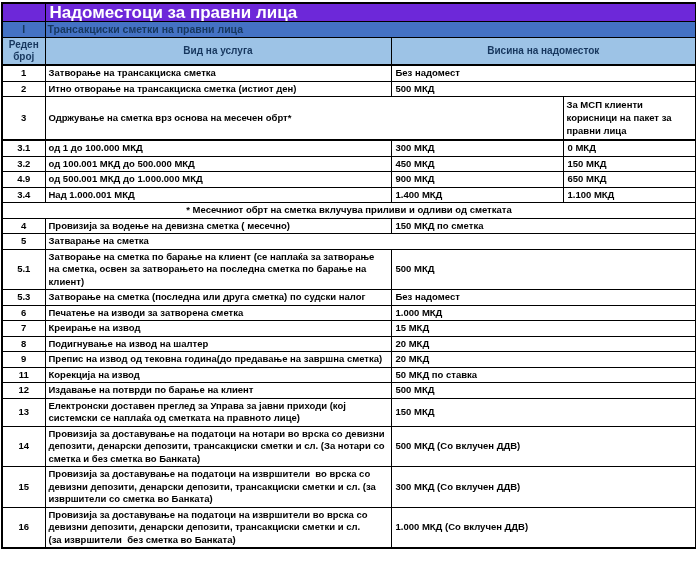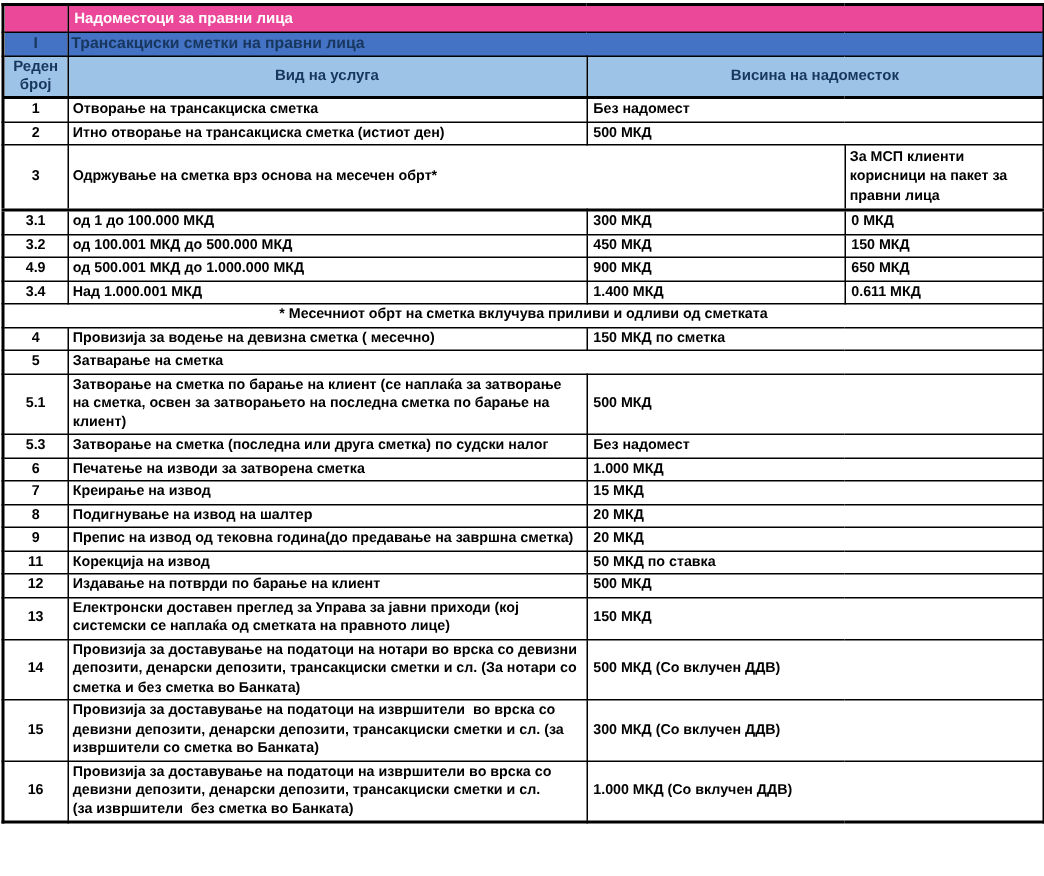--- a/index.html
+++ b/index.html
@@ -16,21 +16,21 @@
   col.c-desc{width:346px}
   col.c-fee1{width:172px}
   col.c-fee2{width:133px}
   td{
     border:1px solid #000;
     font-weight:700;font-size:9.5px;line-height:12.5px;color:#000;
     overflow:hidden;vertical-align:middle;padding:1px 2px;
     font-family:"Liberation Sans",sans-serif;
   }
   tr.title-row td{
-    background:#ec4899;color:#ffffff;font-size:10px;line-height:15px;
+    background:#6d28d9;color:#ffffff;font-size:17px;line-height:15px;
     padding-left:4px;
   }
   tr.title-row td.spacer{padding:0;}
   tr.sec1-row td{
     background:#4472c4;color:#17375e;font-size:10.5px;line-height:13px;
   }
   tr.sec1-row td.num{text-align:center;}
   tr.head-row td{
     background:#9dc3e6;color:#17375e;font-size:10px;line-height:12px;
     text-align:center;
@@ -65,21 +65,21 @@
         <td colspan="3">Трансакциски сметки на правни лица</td>
       </tr>
       <tr class="head-row thick-bottom" style="height:16px">
         <td>Реден број</td>
         <td>Вид на услуга</td>
         <td colspan="2">Висина на надоместок</td>
       </tr>
 
     <tr style="height: 14px;">
           <td class="num">1</td>
-          <td class="desc">Отворање на трансакциска сметка</td>
+          <td class="desc">Затворање на трансакциска сметка</td>
           <td class="val" colspan="2">Без надомест</td>
         </tr>
         <tr style="height: 14px;">
           <td class="num">2</td>
           <td class="desc">Итно отворање на трансакциска сметка (истиот ден)</td>
           <td class="val" colspan="2">500 МКД</td>
         </tr>
         <tr class="thick-bottom" style="height: 39px;">
           <td class="num">3</td>
           <td class="desc" colspan="2">Одржување на сметка врз основа на месечен обрт*</td>
@@ -100,21 +100,21 @@
         <tr style="height: 14px;">
           <td class="num">4.9</td>
           <td class="desc">од 500.001 МКД до 1.000.000 МКД</td>
           <td class="val">900 МКД</td>
           <td class="val">650 МКД</td>
         </tr>
         <tr style="height: 14px;">
           <td class="num">3.4</td>
           <td class="desc">Над 1.000.001 МКД</td>
           <td class="val">1.400 МКД</td>
-          <td class="val">0.611 МКД</td>
+          <td class="val">1.100 МКД</td>
         </tr>
         <tr style="height: 14px;">
           <td class="footnote" colspan="4">* Месечниот обрт на сметка вклучува приливи и одливи од сметката</td>
         </tr>
         <tr style="height: 14px;">
           <td class="num">4</td>
           <td class="desc">Провизија за водење на девизна сметка ( месечно)</td>
           <td class="val" colspan="2">150 МКД по сметка</td>
         </tr>
         <tr style="height: 14px;">

